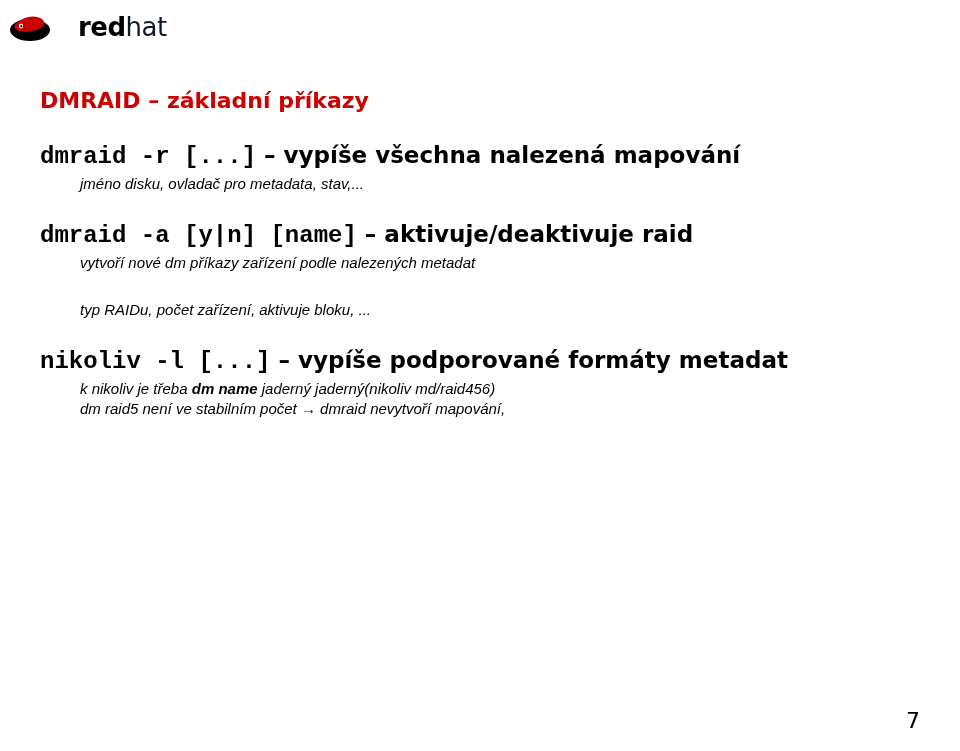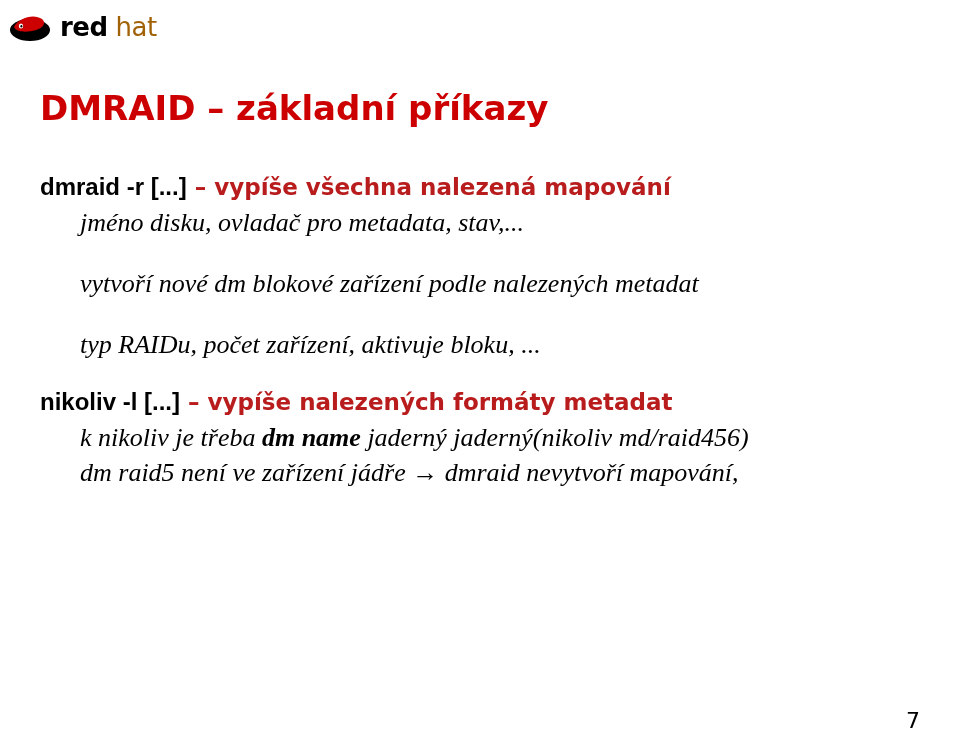--- a/index.html
+++ b/index.html
@@ -28,44 +28,44 @@
   }
   .logo-row svg { display: block; }
   .logo-text {
     font-family: "DejaVu Sans", Verdana, sans-serif;
     font-weight: bold;
     margin-left: 6px;
     font-size: 26px;
     color: #000;
     letter-spacing: -0.5px;
   }
-  .logo-text .red { font-weight: 900; }
-  .logo-text .hat { color: #a16207; font-weight: 500; margin-left: 8px; }
+  .logo-text .red { font-weight: 900; margin-left: 18px; }
+  .logo-text .hat { color: #0f172a; font-weight: 500; }
   h1 {
-    font-size: 34px;
+    font-size: 22px;
     font-weight: bold;
     color: #cc0000;
-    margin: 40px 0 45px 0;
+    margin: 40px 0 28px 0;
   }
   .block { margin-bottom: 26px; }
   .cmd-line { font-size: 24px; }
   .cmd-bold {
-    font-family: Liberation Sans, sans-serif;
+    font-family: Liberation Mono, monospace;
     font-weight: bold;
   }
   .req-line {
     font-size: 23px;
-    color: #b91c1c;
+    color: #000000;
     font-weight: bold;
     display: inline;
   }
   .desc {
-    font-family: Liberation Serif, serif;
+    font-family: Liberation Sans, sans-serif;
     font-style: italic;
-    font-size: 26px;
+    font-size: 15px;
     color: #000;
     margin: 4px 0 0 40px;
     line-height: 1.35;
   }
   .desc .bold { font-weight: bold; font-style: italic; }
   .desc .arrow-note { font-style: italic; }
   .page-num {
     position: absolute;
     bottom: 18px;
     right: 40px;
@@ -96,34 +96,37 @@
   <h1>DMRAID – základní příkazy</h1>
 
   <div class="block">
     <div class="cmd-line">
       <span class="cmd-bold">dmraid -r [...]</span><span class="req-line"> – vypíše všechna nalezená mapování</span>
     </div>
     <div class="desc">jméno disku, ovladač pro metadata, stav,...</div>
   </div>
 
   <div class="block">
+    <div class="cmd-line">
+      <span class="cmd-bold">dmraid -a [y|n] [name]</span><span class="req-line"> – aktivuje/deaktivuje raid</span>
+    </div>
     <div class="desc">
-      <span>vytvoří nové dm blokové zařízení podle nalezených metadat</span><br>
+      <span>vytvoří nové dm příkazy zařízení podle nalezených metadat</span><br>
     </div>
   </div>
 
   <div class="block">
     <div class="desc">typ RAIDu, počet zařízení, aktivuje bloku, ...</div>
   </div>
 
   <div class="block">
     <div class="cmd-line">
-      <span class="cmd-bold">nikoliv -l [...]</span><span class="req-line"> – vypíše nalezených formáty metadat</span>
+      <span class="cmd-bold">nikoliv -l [...]</span><span class="req-line"> – vypíše podporované formáty metadat</span>
     </div>
     <div class="desc">
       <span>k nikoliv je třeba </span><span class="bold">dm name</span><span> jaderný jaderný(nikoliv md/raid456)</span><br>
-      <span>dm raid5 není ve zařízení jádře </span><span class="arrow-note">→</span><span> dmraid nevytvoří mapování,</span><br>
+      <span>dm raid5 není ve stabilním počet </span><span class="arrow-note">→</span><span> dmraid nevytvoří mapování,</span><br>
     </div>
   </div>
 
   <div class="page-num">7</div>
 
 </div>
 
 </body></html>

